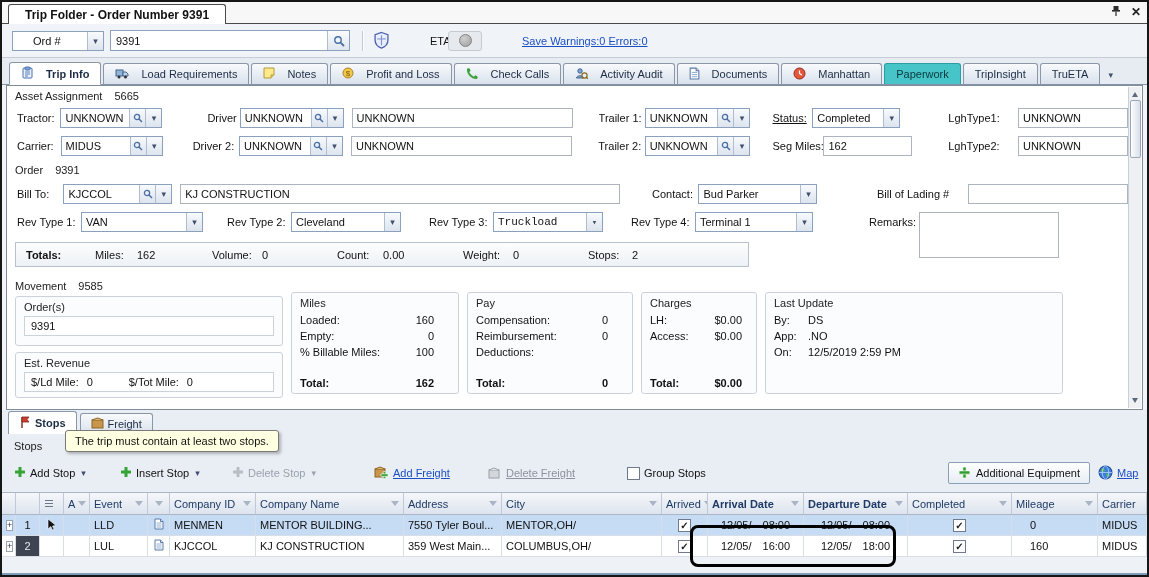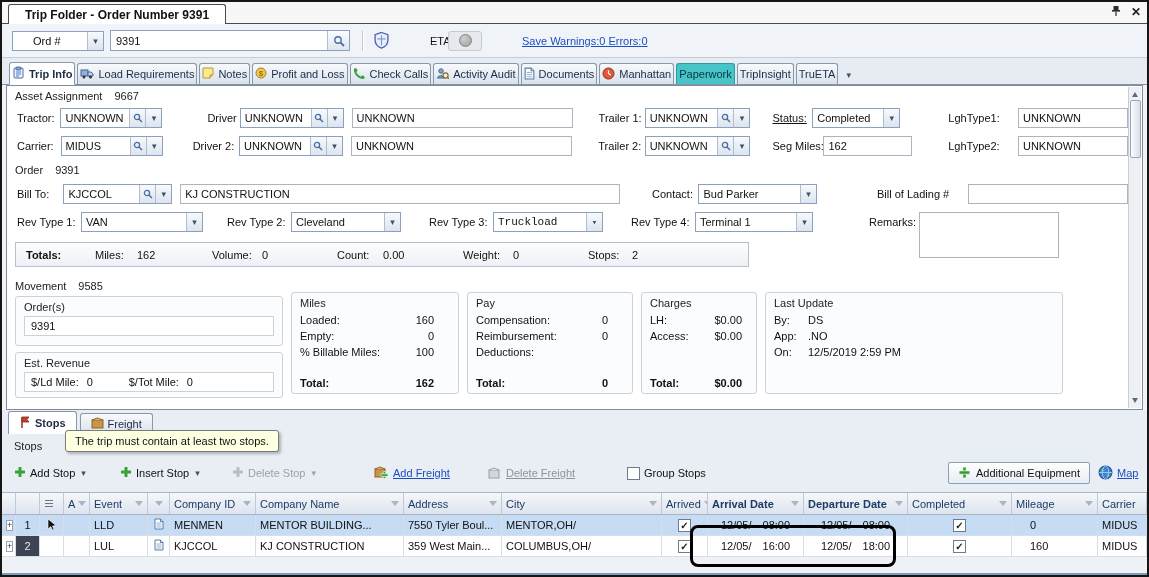--- a/index.html
+++ b/index.html
@@ -23,21 +23,21 @@
   .srch-input { display:flex; align-items:stretch; height:21px; border:1px solid #8ba0bc; background:#fff; }
   .srch-input .val { flex:1; padding:0 5px; display:flex; align-items:center; }
   .srch-btn { width:22px; display:flex; align-items:center; justify-content:center; background:linear-gradient(#fbfcfd,#dfe6ef); border-left:1px solid #b0bdd0; }
   .vsep { position:absolute; top:7px; width:2px; height:20px; border-left:1px solid #c2c9d3; border-right:1px solid #fff; }
   .led-well { width:34px; height:20px; background:#e6e9ee; border:1px solid #c6cbd2; border-radius:3px; display:flex; align-items:center; justify-content:center; }
   .led { width:13px; height:13px; border-radius:50%; background:radial-gradient(circle at 35% 30%, #cfcfcf, #9f9f9f); border:1px solid #848484; }
   .bluelink { color:#1a4fc4; text-decoration:underline; white-space:nowrap; }
 
   
   .tabstrip { position:absolute; top:56px; left:0; right:0; height:27px; background:#e7ebf2; border-bottom:1px solid #8593a6; display:flex; align-items:flex-end; padding-left:7px; }
-  .tab { display:flex; align-items:center; gap:4px; padding:0 2px; height:21px; margin-right:2px; background:linear-gradient(#f8fafc,#d9e1ec); border:1px solid #8a97a8; border-bottom:none; border-radius:3px 3px 0 0; color:#1c2c44; white-space:nowrap; }
+  .tab { display:flex; align-items:center; gap:12px; padding:0 11px; height:21px; margin-right:2px; background:linear-gradient(#f8fafc,#d9e1ec); border:1px solid #8a97a8; border-bottom:none; border-radius:3px 3px 0 0; color:#1c2c44; white-space:nowrap; }
   .tab.active { background:#fff; font-weight:bold; height:23px; margin-bottom:-1px; border-bottom:1px solid #fff; z-index:2; }
   .tab.teal { background:#47c4c8; border-color:#2b9da1; color:#06393d; }
   .tab-overflow { margin-left:6px; margin-bottom:4px; font-size:9px; color:#3f4f6e; }
 
   
   .panel { position:absolute; top:83px; left:4px; right:4px; height:325px; background:#fff; border:1px solid #808b9b; overflow:hidden; }
   .sec-title { position:absolute; white-space:nowrap; color:#222; }
   .sec-id { margin-left:12px; }
   .row { position:absolute; display:flex; align-items:center; left:10px; right:14px; height:20px; white-space:nowrap; }
   .row.topalign { align-items:flex-start; height:auto; }
@@ -222,21 +222,21 @@
     </div>
     <div class="tab">
       <span>TruETA</span>
     </div>
     <span class="tab-overflow">▾</span>
   </div>
 
   <div class="panel">
 
     <div class="sec-title" style="left:8px; top:4px;">
-      <span>Asset Assignment</span><span class="sec-id">9667</span>
+      <span>Asset Assignment</span><span class="sec-id">5665</span>
     </div>
 
     <div class="row" style="top:22px;">
       <span class="lbl" style="width:47px;">Tractor:</span>
       <div class="combo" style="width:110px;">
         <span class="ctxt">UNKNOWN</span>
         <span class="cbtn">
             <svg width="10" height="10" viewBox="0 0 10 10">
               <circle cx="4" cy="4" r="2.6" fill="none" stroke="#4a6fa5" stroke-width="1.3"></circle>
               <line x1="6" y1="6" x2="9" y2="9" stroke="#4a6fa5" stroke-width="1.5"></line>

